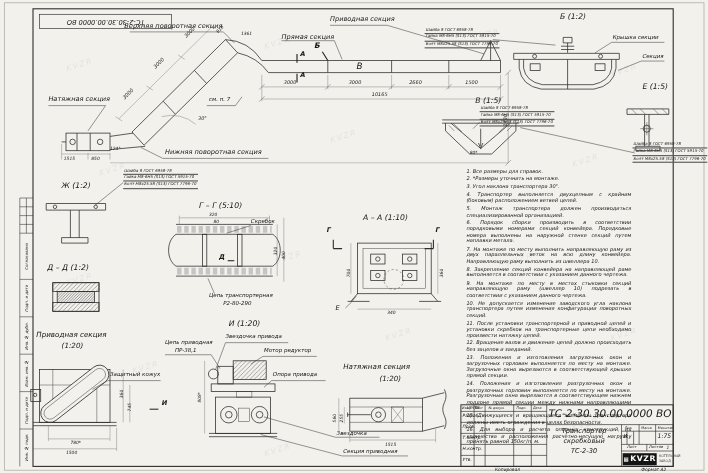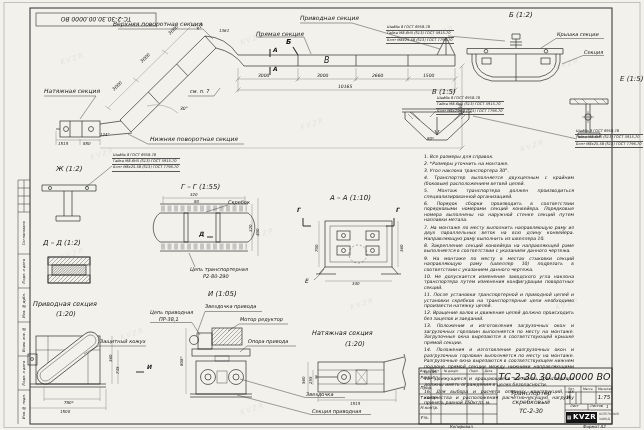--- a/index.html
+++ b/index.html
@@ -243,25 +243,25 @@
   <div>Болт М8х25.58 (S13) ГОСТ 7796-70</div>
 </div>
 
 <div class="L f7" style="left:509px;top:12px">Б (1:2)</div>
 <div class="L f5" style="left:557px;top:32px">Крышка секции</div>
 <div class="L f5" style="left:584px;top:49.5px">Секция</div>
 
 <div class="L f7" style="left:432px;top:89px">В (1:5)</div>
 <div class="L f4" style="left:427px;top:136.5px">80*</div>
 
-<div class="L f7" style="left:620px;top:76px">Е (1:5)</div>
+<div class="L f7" style="left:584px;top:76px">Е (1:5)</div>
 
 <div class="L f7" style="left:56px;top:166px">Ж (1:2)</div>
 
-<div class="L f7" style="left:181px;top:184px">Г – Г (1:55)</div>
+<div class="L f7" style="left:181px;top:184px">Г – Г (5:10)</div>
 <div class="L f5" style="left:228px;top:200px">Скребок</div>
 <div class="L f4" style="left:190px;top:192.5px">320</div>
 <div class="L f4" style="left:194px;top:200px">80</div>
 <div class="L f4 r90" style="left:249px;top:232px">320</div>
 <div class="L f4 r90" style="left:256px;top:236px">400</div>
 <div class="L f6 b" style="left:199px;top:231px">Д</div>
 <div class="L f5" style="left:190px;top:267px">Цепь транспортерная</div>
 <div class="L f5" style="left:203px;top:274px">Р2-80-290</div>
 
 <div class="L f7" style="left:43px;top:240px">Д – Д (1:2)</div>
@@ -276,21 +276,21 @@
 
 <div class="L f65" style="left:33px;top:301px">Приводная секция</div>
 <div class="L f65" style="left:56px;top:311px">(1:20)</div>
 <div class="L f5" style="left:100px;top:339px">Защитный кожух</div>
 <div class="L f6 b" style="left:147px;top:364px">И</div>
 <div class="L f4 r90" style="left:109px;top:362px">360</div>
 <div class="L f4 r90" style="left:116px;top:374px">745</div>
 <div class="L f4" style="left:64px;top:400.5px">780*</div>
 <div class="L f4" style="left:60px;top:409.5px">1500</div>
 
-<div class="L f7" style="left:208px;top:291px">И (1:05)</div>
+<div class="L f7" style="left:208px;top:291px">И (1:20)</div>
 <div class="L f5" style="left:150px;top:310px">Цепь приводная</div>
 <div class="L f5" style="left:159px;top:317px">ПР-38,1</div>
 <div class="L f5" style="left:205px;top:304px">Звездочка привода</div>
 <div class="L f5" style="left:240px;top:317px">Мотор редуктор</div>
 <div class="L f5" style="left:248px;top:339px">Опора привода</div>
 <div class="L f5" style="left:306px;top:391.5px">Звездочка</div>
 <div class="L f5" style="left:312px;top:408.5px">Секция приводная</div>
 <div class="L f4 r90" style="left:180px;top:366px">808*</div>
 
 <div class="L f65" style="left:312px;top:330px">Натяжная секция</div>

